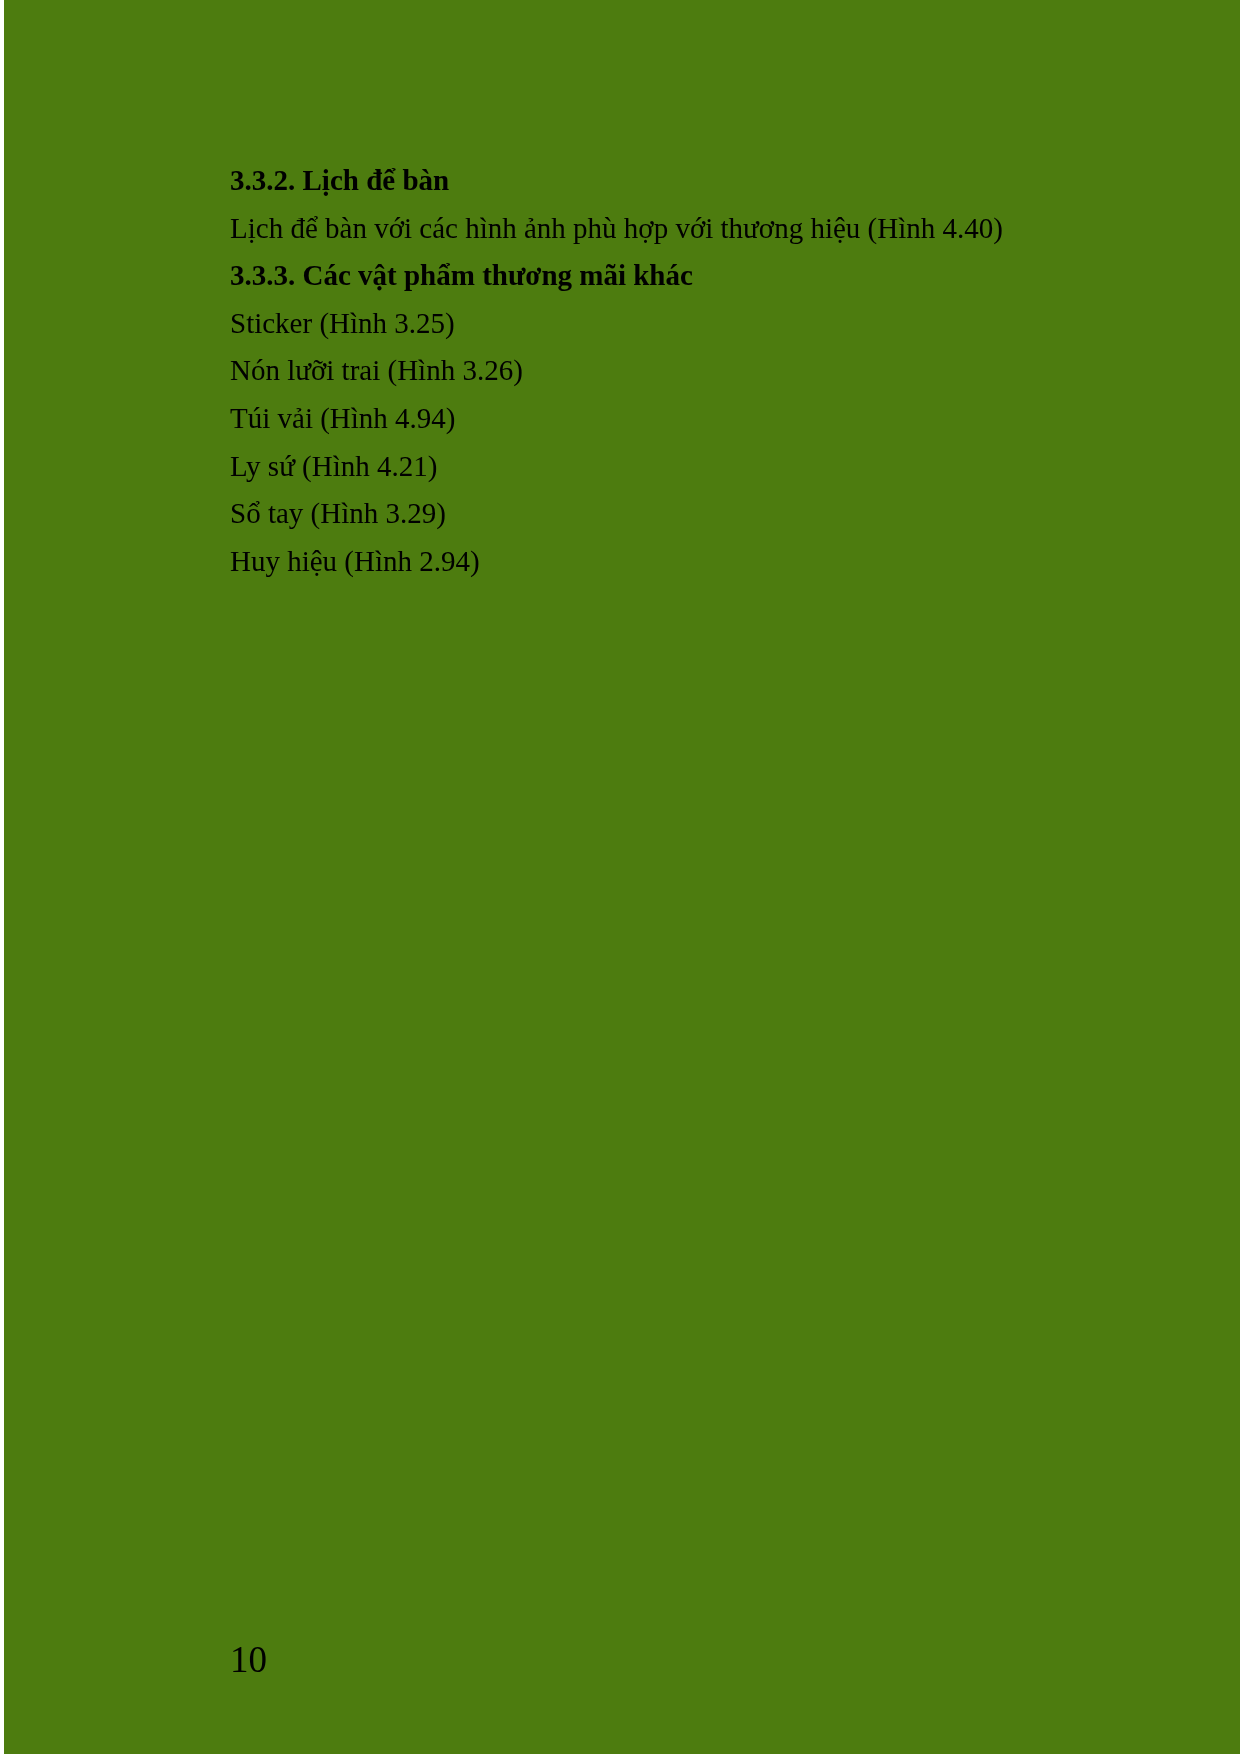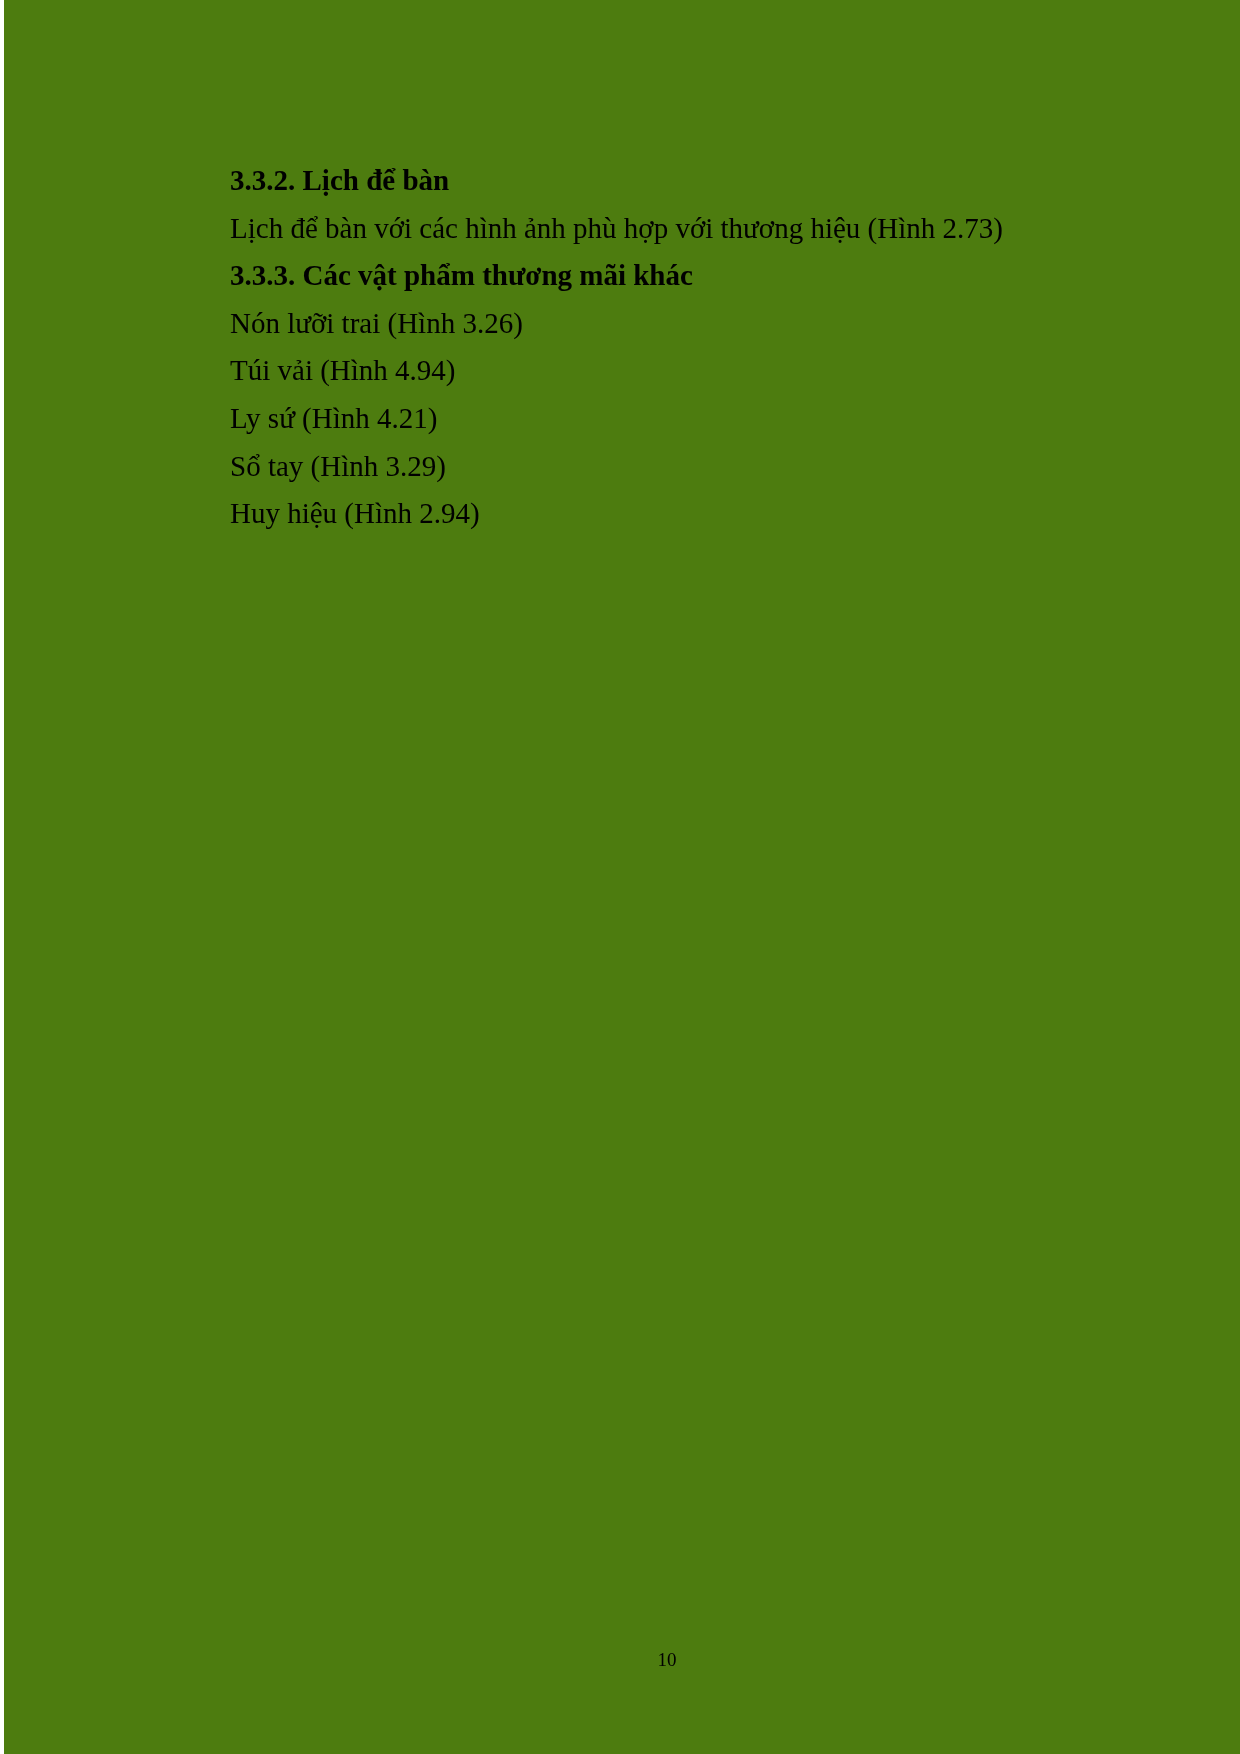--- a/index.html
+++ b/index.html
@@ -38,34 +38,35 @@
     font-weight: normal;
   }
   .content p.heading {
     font-weight: bold;
   }
   .page-number {
     position: absolute;
     left: 226px;
     top: 1640px;
     width: 874px;
-    text-align: center;
-    font-size: 19px;
+    text-align: left;
+    font-size: 37px;
     line-height: 40px;
   }
 </style>
 </head>
 <body>
 
 <div class="page">
 
   <div class="content">
     <p class="heading">3.3.2. Lịch để bàn</p>
-    <p class="paragraph">Lịch để bàn với các hình ảnh phù hợp với thương hiệu (Hình 2.73)</p>
+    <p class="paragraph">Lịch để bàn với các hình ảnh phù hợp với thương hiệu (Hình 4.40)</p>
     <p class="heading">3.3.3. Các vật phẩm thương mãi khác</p>
+    <p class="paragraph">Sticker (Hình 3.25)</p>
     <p class="paragraph">Nón lưỡi trai (Hình 3.26)</p>
     <p class="paragraph">Túi vải (Hình 4.94)</p>
     <p class="paragraph">Ly sứ (Hình 4.21)</p>
     <p class="paragraph">Sổ tay (Hình 3.29)</p>
     <p class="paragraph">Huy hiệu (Hình 2.94)</p>
   </div>
 
   <div class="page-number">10</div>
 
 </div>

